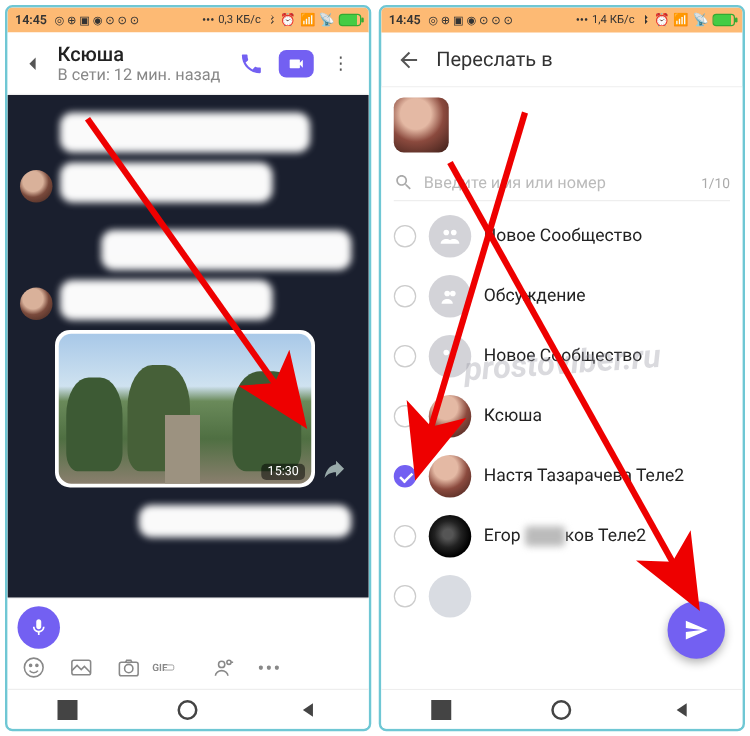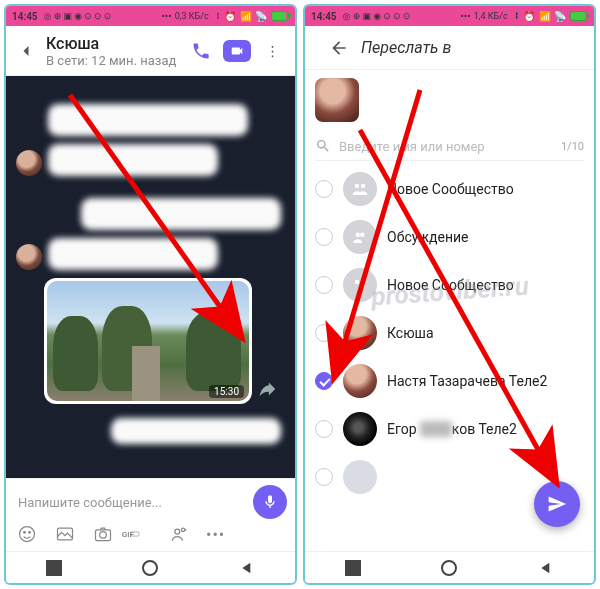--- a/index.html
+++ b/index.html
@@ -25,21 +25,21 @@
     position: relative;
   }
   
   .statusbar {
     height: 20px;
     display: flex;
     align-items: center;
     padding: 0 6px;
     font-size: 10px;
     color: #333;
-    background: #ec4899;
+    background: #fdba74;
   }
   .statusbar .time { font-weight: 600; margin-right: 6px; }
   .statusbar .icons { display:flex; gap:3px; align-items:center; font-size:9px;}
   .statusbar .right { margin-left:auto; display:flex; gap:3px; align-items:center;}
   .statusbar .kbs { font-size:9px; }
   .statusbar svg { width:10px; height:10px; fill:#333; }
   .battery { display:inline-flex; align-items:center; }
   .battery-shape {
     width:18px; height:10px; border:1px solid #3a3; border-radius:3px; position:relative;
     background: linear-gradient(to right, #4c4 85%, transparent 85%);
@@ -65,21 +65,21 @@
   .hicon svg{width:20px;height:20px;fill:#7360f2;}
   .vidbtn { background:#7360f2; border-radius:6px; width:30px;height:22px; display:flex;align-items:center;justify-content:center;}
   .vidbtn svg{fill:#fff; width:14px;height:14px;}
   .dots{color:#555;letter-spacing:1px;font-size:14px;}
 
   
   .conv {
     flex:1;
     background: #1a1f2e;
     position:relative;
-    padding:20px 10px;
+    padding:6px 10px;
     overflow:hidden;
   }
   .bubble-in {
     display:flex; align-items:flex-end; gap:6px; margin:8px 0;
   }
   .avatar-sm {
     width:26px; height:26px; border-radius:50%;
     background: radial-gradient(circle at 40% 35%, #d9b19a 35%, #7a4a3c 55%, #3b221c 100%);
     flex-shrink:0;
   }
@@ -142,23 +142,22 @@
     height:32px;background:#fff;border-top:1px solid #eee;
     display:flex;align-items:center;justify-content:space-around;
   }
   .navbar .nbtn{width:16px;height:16px;}
   .nbtn.square{background:#444;}
   .nbtn.circle{border:2px solid #444;border-radius:50%;}
   .nbtn.tri svg{width:16px;height:16px;fill:#444;}
 
   
   .fwd-header {
-    height:44px; display:flex; align-items:center; gap:10px; padding:0 22px;
+    height:44px; display:flex; align-items:center; gap:10px; padding:0 10px;
     border-bottom:1px solid #eee;
-    font-style:italic;
   }
   .fwd-title{font-size:16px;color:#333;}
   .fwd-body{flex:1;padding:8px 10px;overflow:hidden;background:#fff;position:relative;}
   .selected-chip{
     width:44px;height:44px;border-radius:8px;
     background: radial-gradient(circle at 40% 30%, #e4b9a4 30%, #8b4a3e 55%, #3c1e18 100%);
     margin-bottom:10px;
   }
   .search-row{display:flex;align-items:center;gap:8px;padding:6px 0;border-bottom:1px solid #eee;}
   .search-row svg{width:16px;height:16px;fill:#aaa;}
@@ -278,21 +277,20 @@
         </div>
       </div>
     </div>
     <div class="bubble-in" style="justify-content:flex-end;margin-top:14px">
       <div class="blurbox w1 out" style="height:26px"></div>
     </div>
   </div>
 
   <div class="composer">
     <div class="composer-row1">
-      <div class="comp-input">Напишите сообщение...</div>
       <div class="comp-send">
         <svg viewBox="0 0 24 24">
             <path d="M12 14c1.7 0 3-1.3 3-3V5c0-1.7-1.3-3-3-3S9 3.3 9 5v6c0 1.7 1.3 3 3 3zm5-3c0 2.8-2.2 5-5 5s-5-2.2-5-5H5c0 3.5 2.6 6.4 6 6.9V21h2v-3.1c3.4-.5 6-3.4 6-6.9h-2z"></path>
           </svg>
       </div>
     </div>
     <div class="composer-row2">
       <div class="cicon">
           <svg viewBox="0 0 24 24">
             <circle cx="12" cy="12" r="9"></circle>

